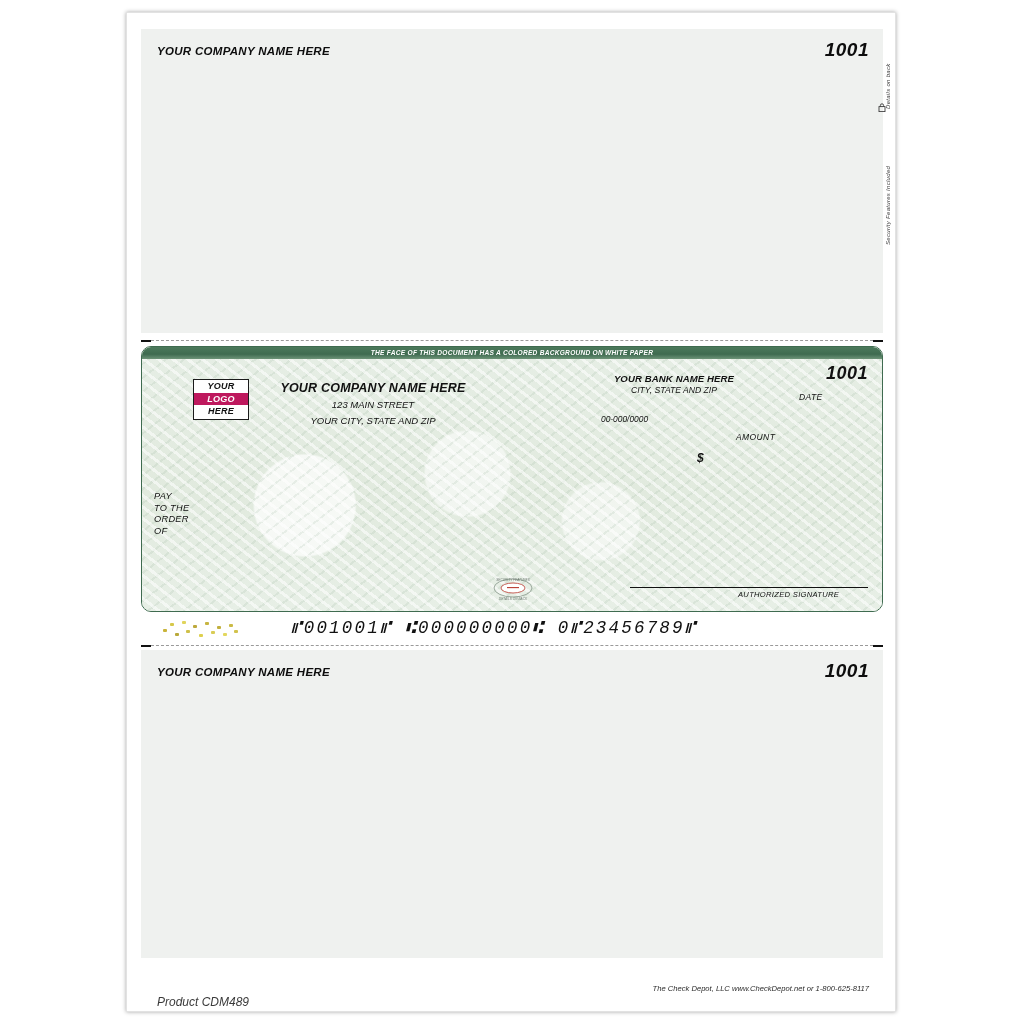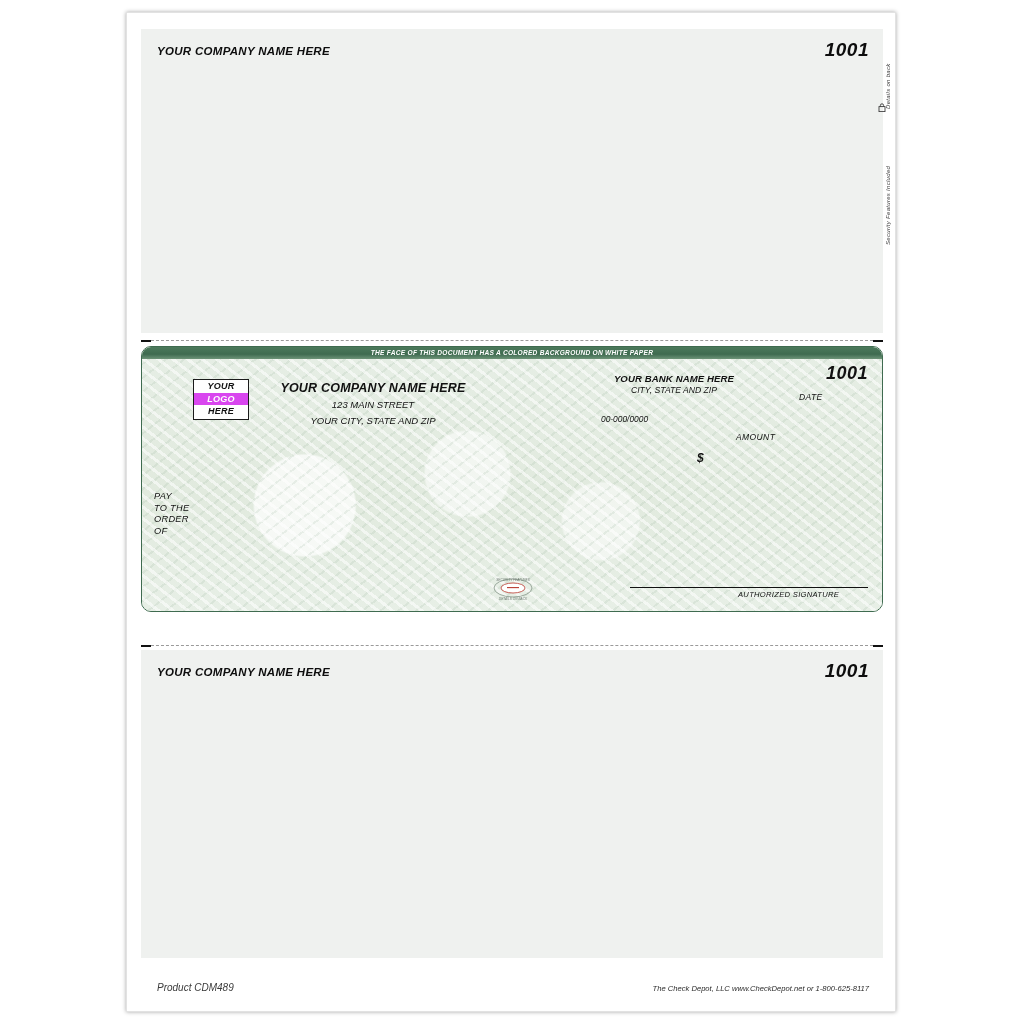--- a/index.html
+++ b/index.html
@@ -146,21 +146,21 @@
     box-sizing: border-box;
   }
   .logo-line {
     font-size: 9px;
     font-weight: bold;
     line-height: 12.5px;
     color: #111;
     letter-spacing: 0.2px;
   }
   .logo-line.mid {
-    background: #d946ef;
+    background: #be185d;
     color: #ffffff;
   }
 
   .company-block {
     position: absolute;
     left: 116px;
     top: 34px;
     z-index: 4;
     text-align: center;
     width: 230px;
@@ -307,22 +307,22 @@
     width: 4px;
     height: 3px;
     border-radius: 1px;
     display: block;
   }
 
   
   .footer-left {
     position: absolute;
     left: 30px;
-    bottom: 18px;
-    font-size: 10px;
+    bottom: 2px;
+    font-size: 12px;
     color: #3a3a3a;
   }
   .footer-right {
     position: absolute;
     right: 26px;
     bottom: 18px;
     font-size: 7.6px;
     color: #2b2b2b;
   }
 </style>
@@ -393,20 +393,38 @@
 
     <div class="lock-icon" style="left:751px; top:85px;">
       <svg width="8" height="9" viewBox="0 0 8 9">
         <rect x="1" y="3.6" width="6" height="5" fill="none" stroke="#3c3c3c" stroke-width="0.9"></rect>
         <path d="M2.4 3.6 v-1.2 a1.6 1.6 0 0 1 3.2 0 v1.2" fill="none" stroke="#3c3c3c" stroke-width="0.9"></path>
       </svg>
     </div>
     <div style="position:absolute;left:758px;top:96px;transform-origin:left top;transform:rotate(-90deg);font-size:6px;color:#3c3c3c;letter-spacing:0.3px;white-space:nowrap;">Details on back</div>
     <div style="position:absolute;left:758px;top:232px;transform-origin:left top;transform:rotate(-90deg);font-size:6px;color:#3c3c3c;letter-spacing:0.3px;white-space:nowrap;">Security Features Included</div>
 
+    <div class="micr">
+      <div class="confetti">
+        <i style="left:2px;  top:10px; background:#c9b43a;"></i>
+        <i style="left:9px;  top:4px;  background:#d6c84a;"></i>
+        <i style="left:14px; top:14px; background:#b9a93a;"></i>
+        <i style="left:21px; top:2px;  background:#e0d45c;"></i>
+        <i style="left:25px; top:11px; background:#cfc04a;"></i>
+        <i style="left:32px; top:6px;  background:#bda93c;"></i>
+        <i style="left:38px; top:15px; background:#ded04f;"></i>
+        <i style="left:44px; top:3px;  background:#c7b541;"></i>
+        <i style="left:50px; top:12px; background:#d9cc55;"></i>
+        <i style="left:56px; top:7px;  background:#c2b03e;"></i>
+        <i style="left:62px; top:14px; background:#e3d75e;"></i>
+        <i style="left:68px; top:5px;  background:#cbbb46;"></i>
+        <i style="left:73px; top:11px; background:#d2c24c;"></i>
+      </div>
+      <div class="micr-text">⑈001001⑈  ⑆000000000⑆  0⑈23456789⑈</div>
+    </div>
 
     <div class="perf perf-bottom"></div>
     <div class="perf-tick" style="left:14px; top:632px;"></div>
     <div class="perf-tick" style="left:746px; top:632px;"></div>
 
     <div class="stub stub-bottom">
       <div class="stub-company">YOUR COMPANY NAME HERE</div>
       <div class="stub-number">1001</div>
     </div>
 

